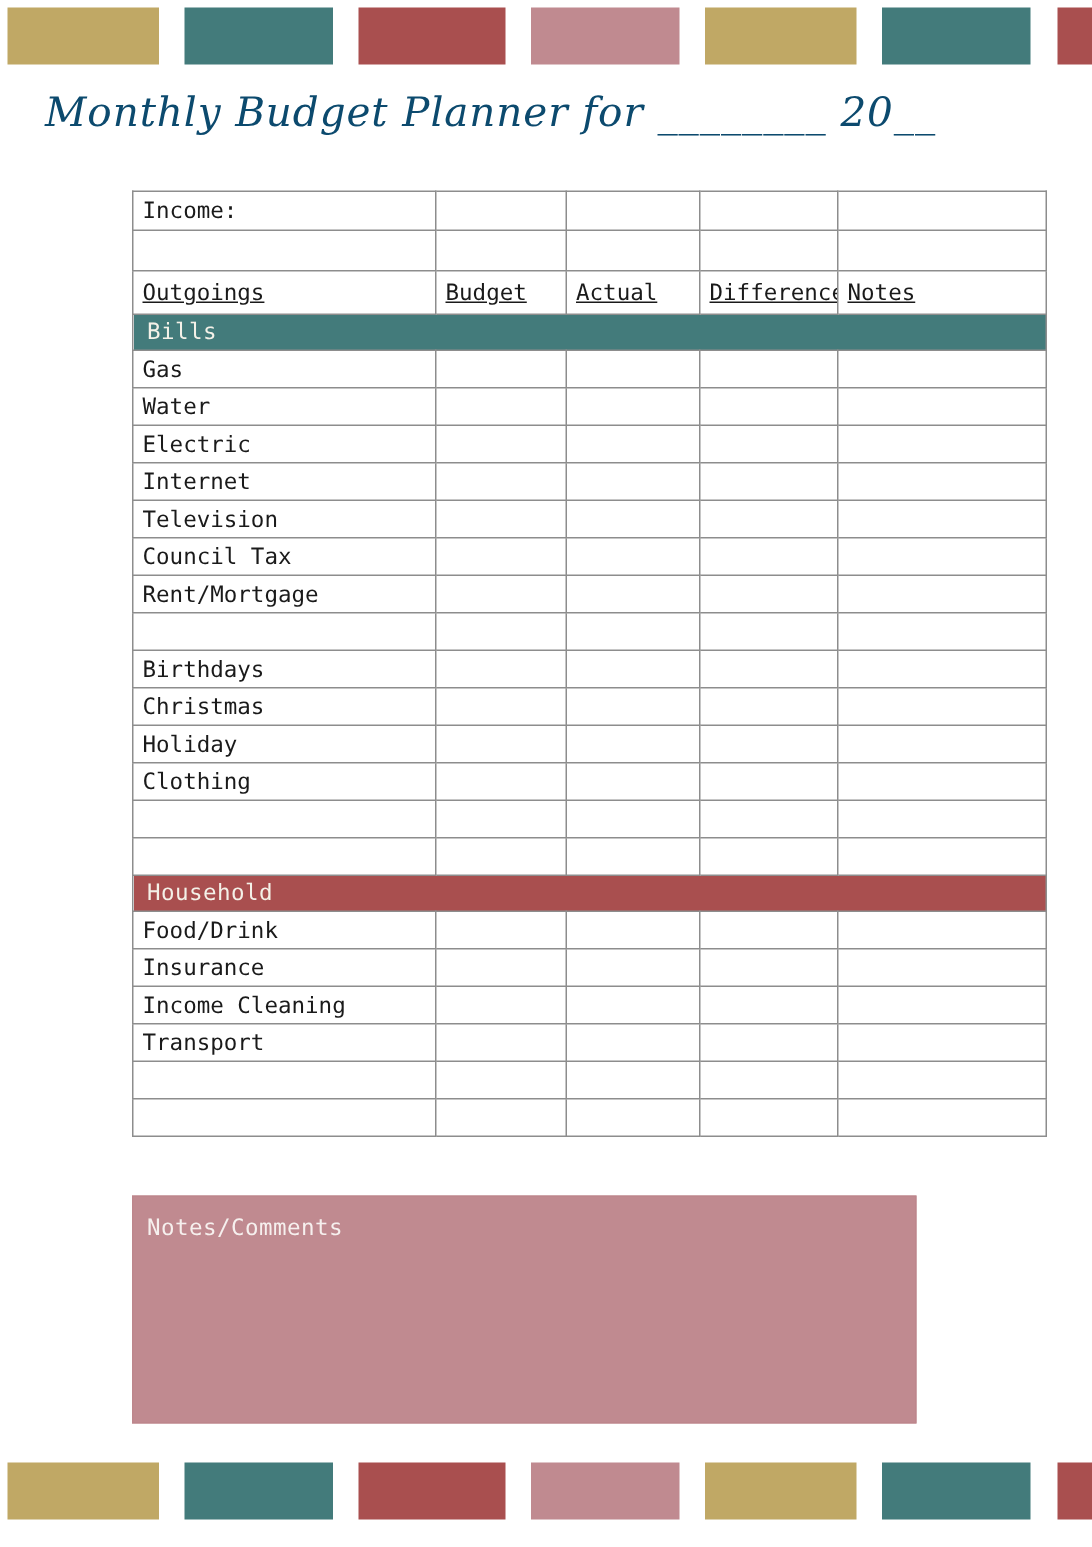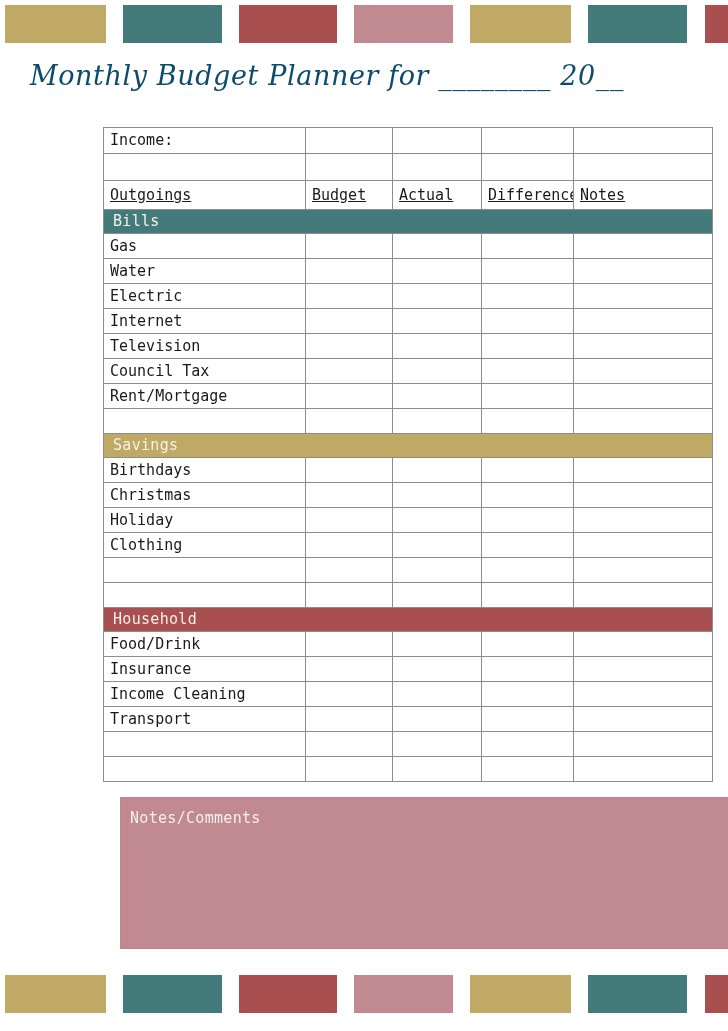--- a/index.html
+++ b/index.html
@@ -55,21 +55,20 @@
   .sheet {
     position: absolute;
     left: 88px;
     top: 127px;
     width: 609px;
   }
   table.budget {
     border-collapse: collapse;
     table-layout: fixed;
     width: 609px;
-    margin-left: 15px;
   }
   table.budget td {
     border: 1px solid #8d8d8d;
     padding: 0 0 0 6px;
     font-size: 15px;
     color: #1a1a1a;
     height: 24px;
     line-height: 24px;
     vertical-align: middle;
     overflow: hidden;
@@ -102,26 +101,25 @@
     letter-spacing: 0.3px;
   }
 
   td.small-head { font-size: 13px; }
 
   
   .notes {
     position: absolute;
     left: 88px;
     top: 797px;
-    width: 609px;
+    width: 523px;
     height: 152px;
     background: #c08a90;
     box-sizing: border-box;
     border: 1px solid #bd868c;
-    margin-left: 32px;
   }
   .notes-label {
     position: absolute;
     left: 9px;
     top: 11px;
     font-size: 15px;
     color: #f6f0ee;
     letter-spacing: 0.3px;
   }
 </style>
@@ -225,23 +223,20 @@
           <td></td>
           <td></td>
         </tr>
         <tr class="r-blank">
           <td></td>
           <td></td>
           <td></td>
           <td></td>
           <td></td>
         </tr>
-        <tr class="r-band">
-          <td colspan="5" style="background: rgb(192, 168, 101);">Savings</td>
-        </tr>
         <tr class="r-item">
           <td>Birthdays</td>
           <td></td>
           <td></td>
           <td></td>
           <td></td>
         </tr>
         <tr class="r-item">
           <td>Christmas</td>
           <td></td>

